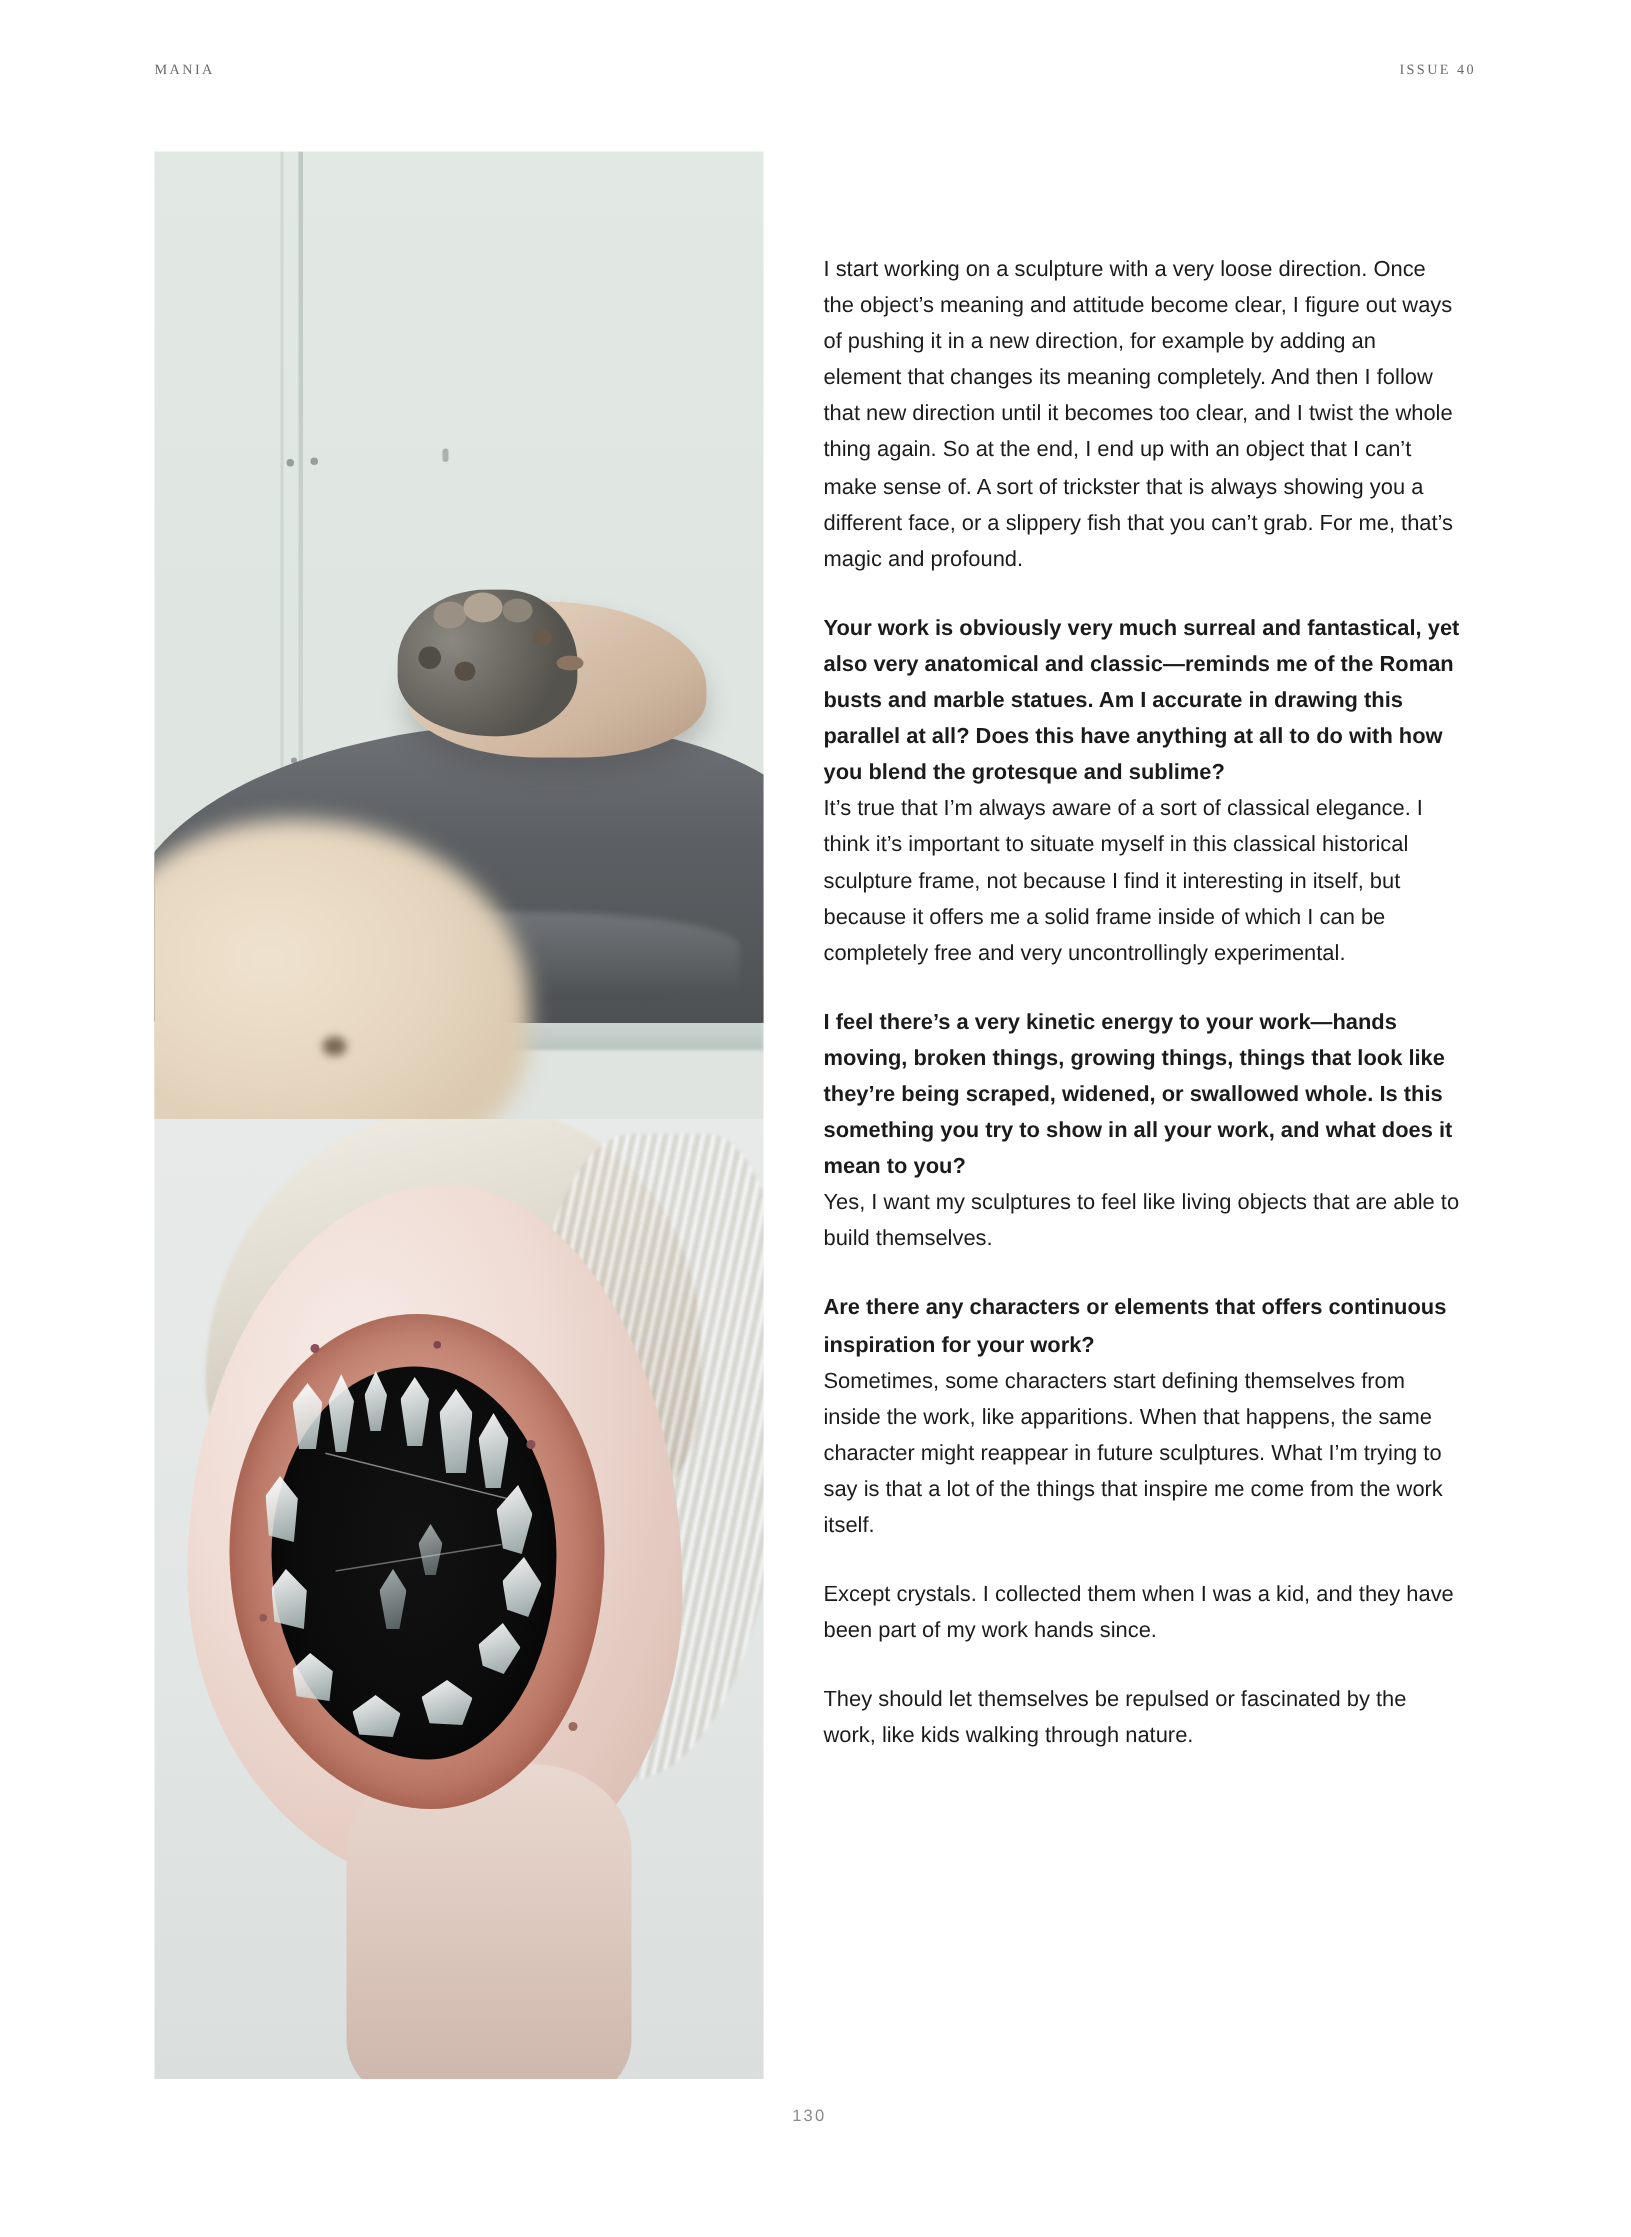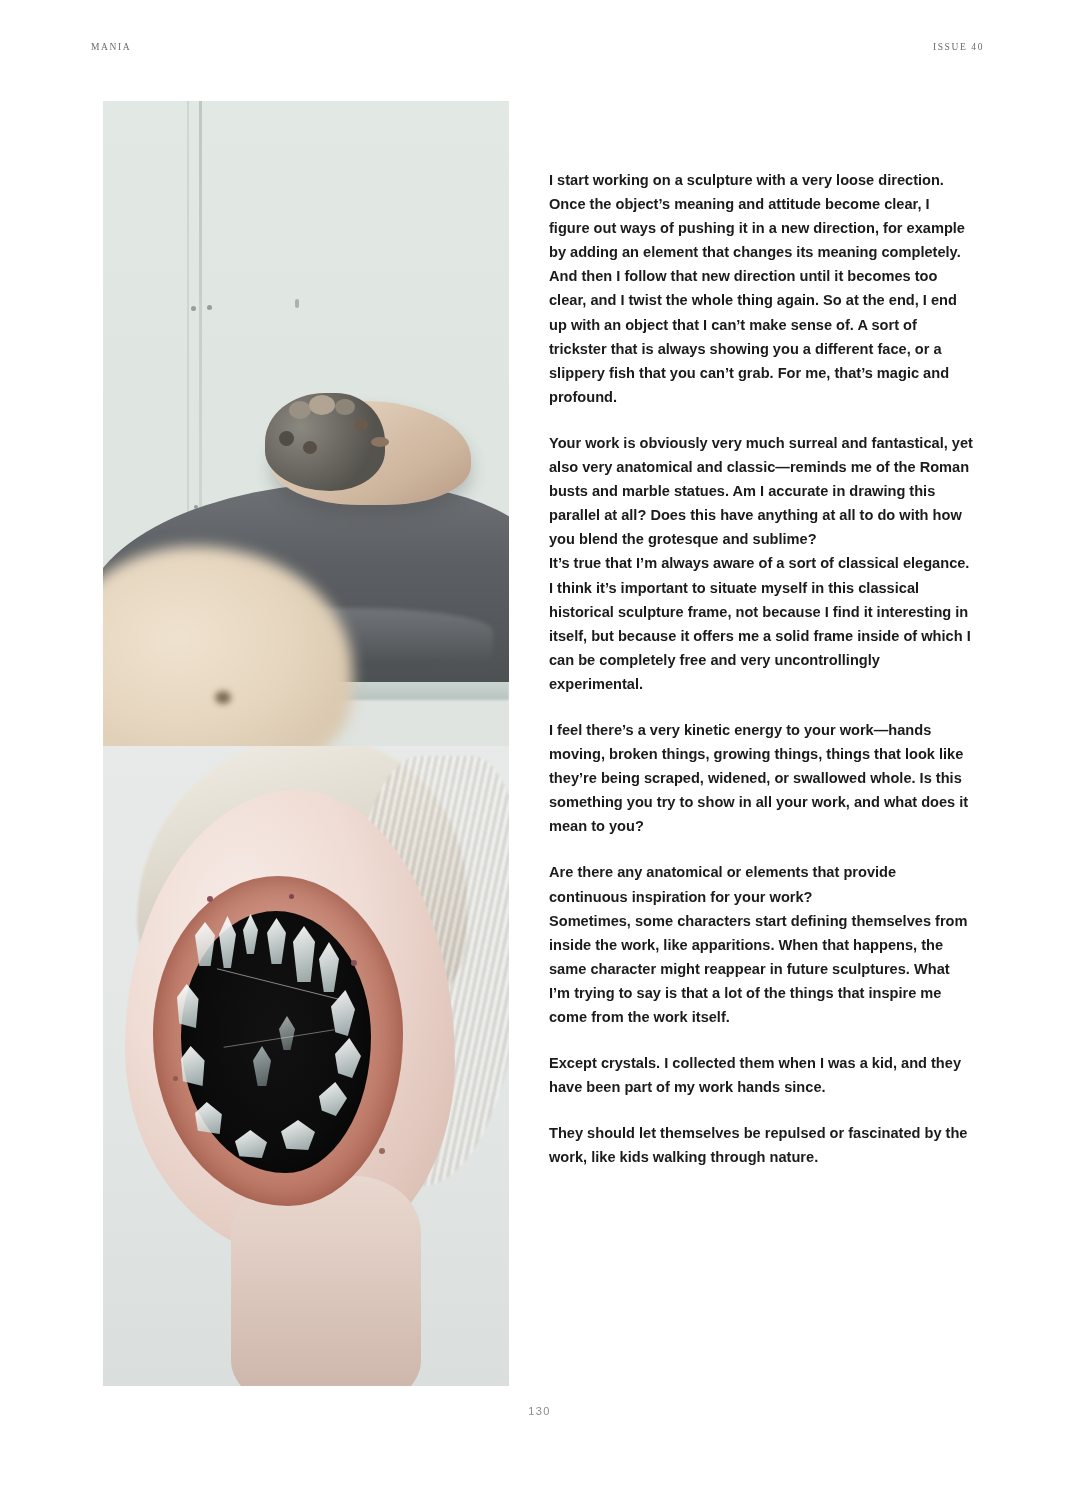--- a/index.html
+++ b/index.html
@@ -19,21 +19,21 @@
 
   
   .running-head {
     position: absolute;
     top: 42px;
     font-size: 9.5px;
     letter-spacing: 1.6px;
     color: #6a6a6a;
     font-family: "Liberation Serif", serif;
   }
-  .running-head.left  { left: 91px; }
+  .running-head.left  { left: 103px; }
   .running-head.right { right: 103px; }
 
   
   .image-column {
     position: absolute;
     left: 103px;
     top: 101px;
     width: 406px;
     height: 1285px;
     display: flex;
@@ -269,21 +269,21 @@
     font-size: 14.6px;
     line-height: 24.1px;
     color: #1b1b1b;
   }
   .block { margin-bottom: 22px; }
   .block:last-child { margin-bottom: 0; }
   .q {
     font-weight: 700;
     display: block;
   }
-  .a { display: block; font-weight: bold; }
+  .a { display: block; }
 
   
   .folio {
     position: absolute;
     top: 1405px;
     left: 0;
     width: 1087px;
     text-align: center;
     font-size: 11px;
     letter-spacing: 1.4px;
@@ -363,24 +363,25 @@
     <span class="a">I start working on a sculpture with a very loose direction. Once the object’s meaning and attitude become clear, I figure out ways of pushing it in a new direction, for example by adding an element that changes its meaning completely. And then I follow that new direction until it becomes too clear, and I twist the whole thing again. So at the end, I end up with an object that I can’t make sense of. A sort of trickster that is always showing you a different face, or a slippery fish that you can’t grab. For me, that’s magic and profound.</span>
   </div>
 
   <div class="block">
     <span class="q">Your work is obviously very much surreal and fantastical, yet also very anatomical and classic—reminds me of the Roman busts and marble statues. Am I accurate in drawing this parallel at all? Does this have anything at all to do with how you blend the grotesque and sublime?</span>
     <span class="a">It’s true that I’m always aware of a sort of classical elegance. I think it’s important to situate myself in this classical historical sculpture frame, not because I find it interesting in itself, but because it offers me a solid frame inside of which I can be completely free and very uncontrollingly experimental.</span>
   </div>
 
   <div class="block">
     <span class="q">I feel there’s a very kinetic energy to your work—hands moving, broken things, growing things, things that look like they’re being scraped, widened, or swallowed whole. Is this something you try to show in all your work, and what does it mean to you?</span>
-  </div>
-
-  <div class="block">
-    <span class="q">Are there any anatomical or elements that provide continuous inspiration for your work?</span>
+    <span class="a">Yes, I want my sculptures to feel like living objects that are able to build themselves.</span>
+  </div>
+
+  <div class="block">
+    <span class="q">Are there any characters or elements that offers continuous inspiration for your work?</span>
     <span class="a">Sometimes, some characters start defining themselves from inside the work, like apparitions. When that happens, the same character might reappear in future sculptures. What I’m trying to say is that a lot of the things that inspire me come from the work itself.</span>
   </div>
 
   <div class="block">
     <span class="a">Except crystals. I collected them when I was a kid, and they have been part of my work hands since.</span>
   </div>
 
   <div class="block">
   </div>
 

